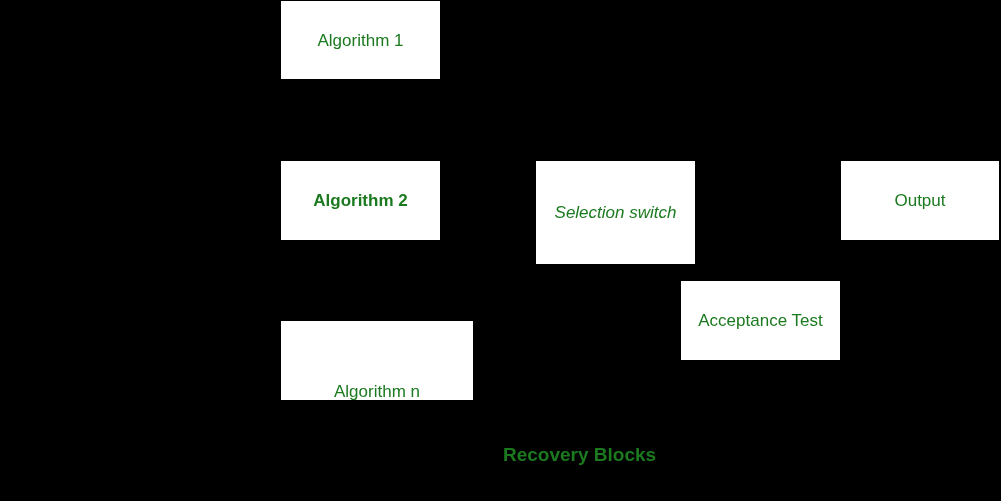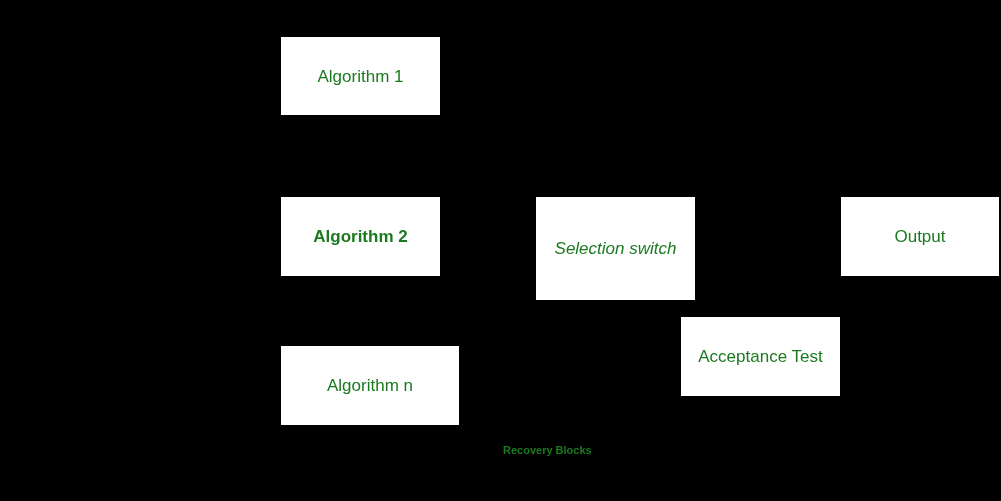--- a/index.html
+++ b/index.html
@@ -19,35 +19,34 @@
     position: absolute;
     background: #ffffff;
     color: #1b7a1f;
     font-size: 17px;
     line-height: 1;
     display: flex;
     align-items: center;
     justify-content: center;
     text-align: center;
     white-space: nowrap;
-    margin-top: 36px;
   }
   .n-algorithm-1   { left: 281px; top: 1px;   width: 159px; height: 78px; }
   .n-input         { left: 0px;   top: 160px; width: 160px; height: 79px; }
   .n-algorithm-2   { left: 281px; top: 161px; width: 159px; height: 79px; font-weight: bold; }
   .n-selection     { left: 536px; top: 161px; width: 159px; height: 103px; font-style: italic; }
   .n-output        { left: 841px; top: 161px; width: 158px; height: 79px; }
   .n-acceptance    { left: 681px; top: 281px; width: 159px; height: 79px; }
-  .n-algorithm-n   { left: 281px; top: 310px; width: 178px; height: 79px; }
+  .n-algorithm-n   { left: 281px; top: 321px; width: 192px; height: 79px; align-items: flex-end; }
   .caption {
     position: absolute;
     left: 503px;
     top: 445px;
     color: #1b7a1f;
-    font-size: 11px;
+    font-size: 19px;
     font-weight: bold;
     line-height: 1;
     white-space: nowrap;
   }
 </style>
 </head>
 <body>
 
 <div class="stage">
 

